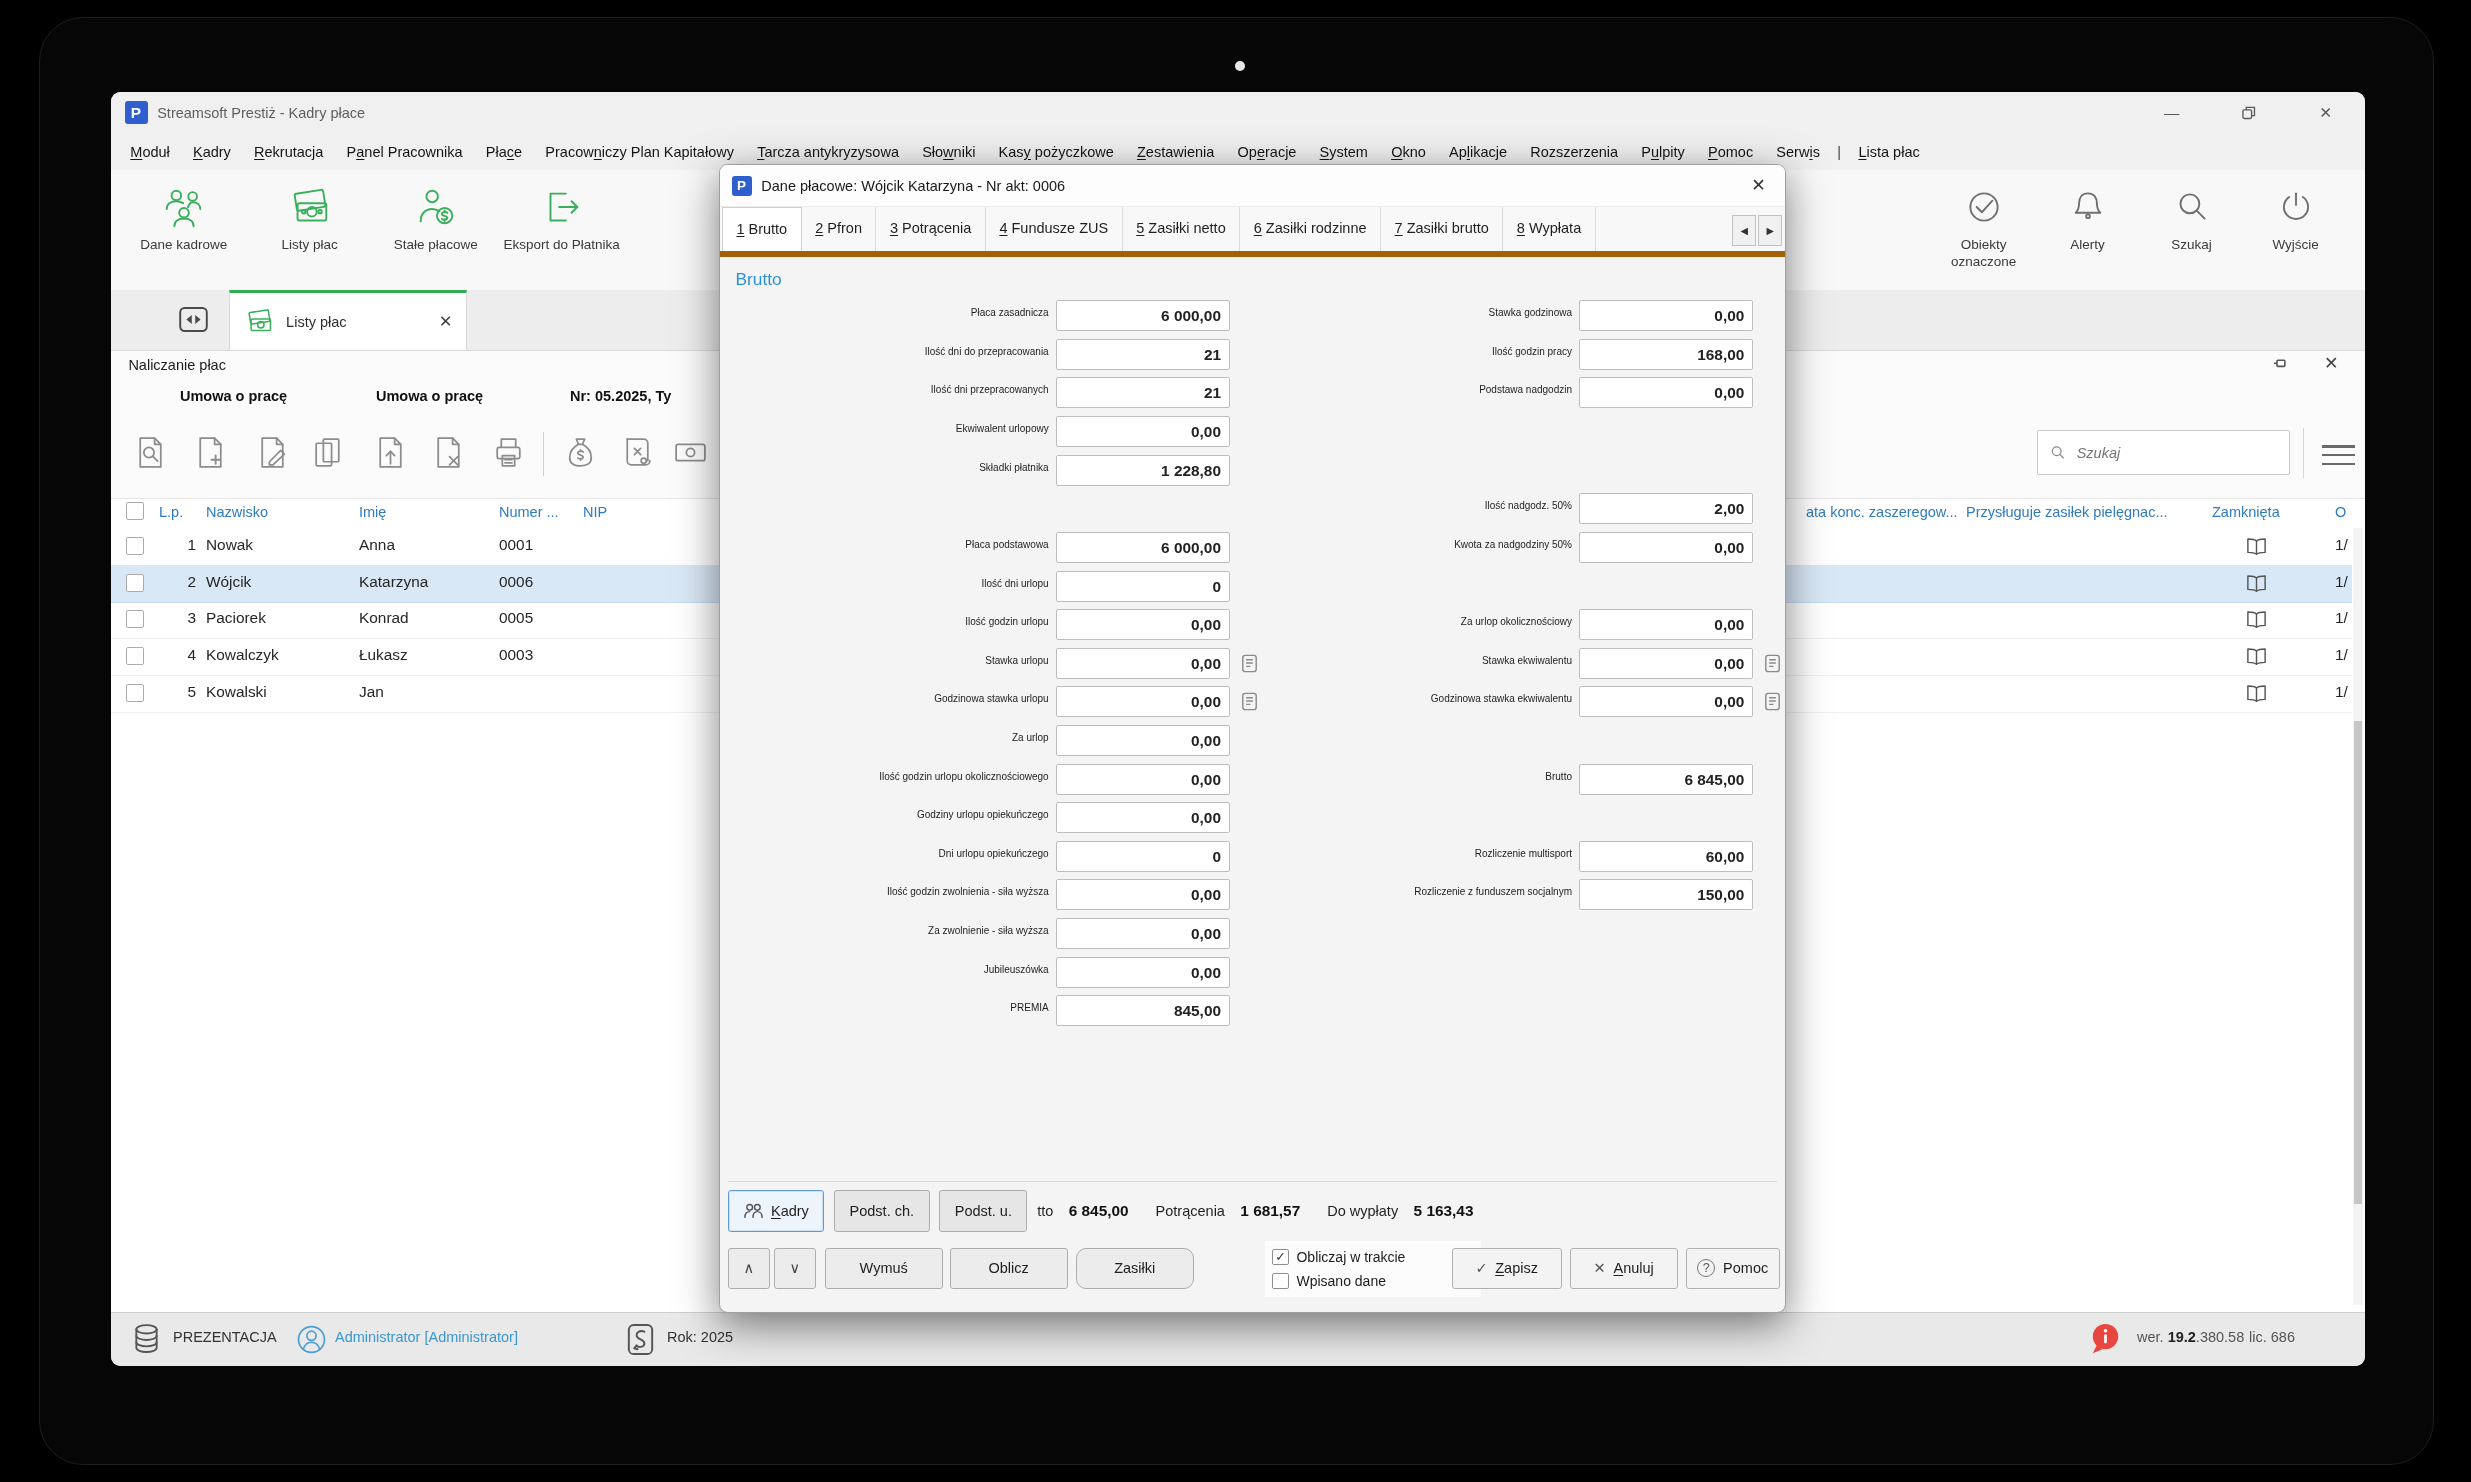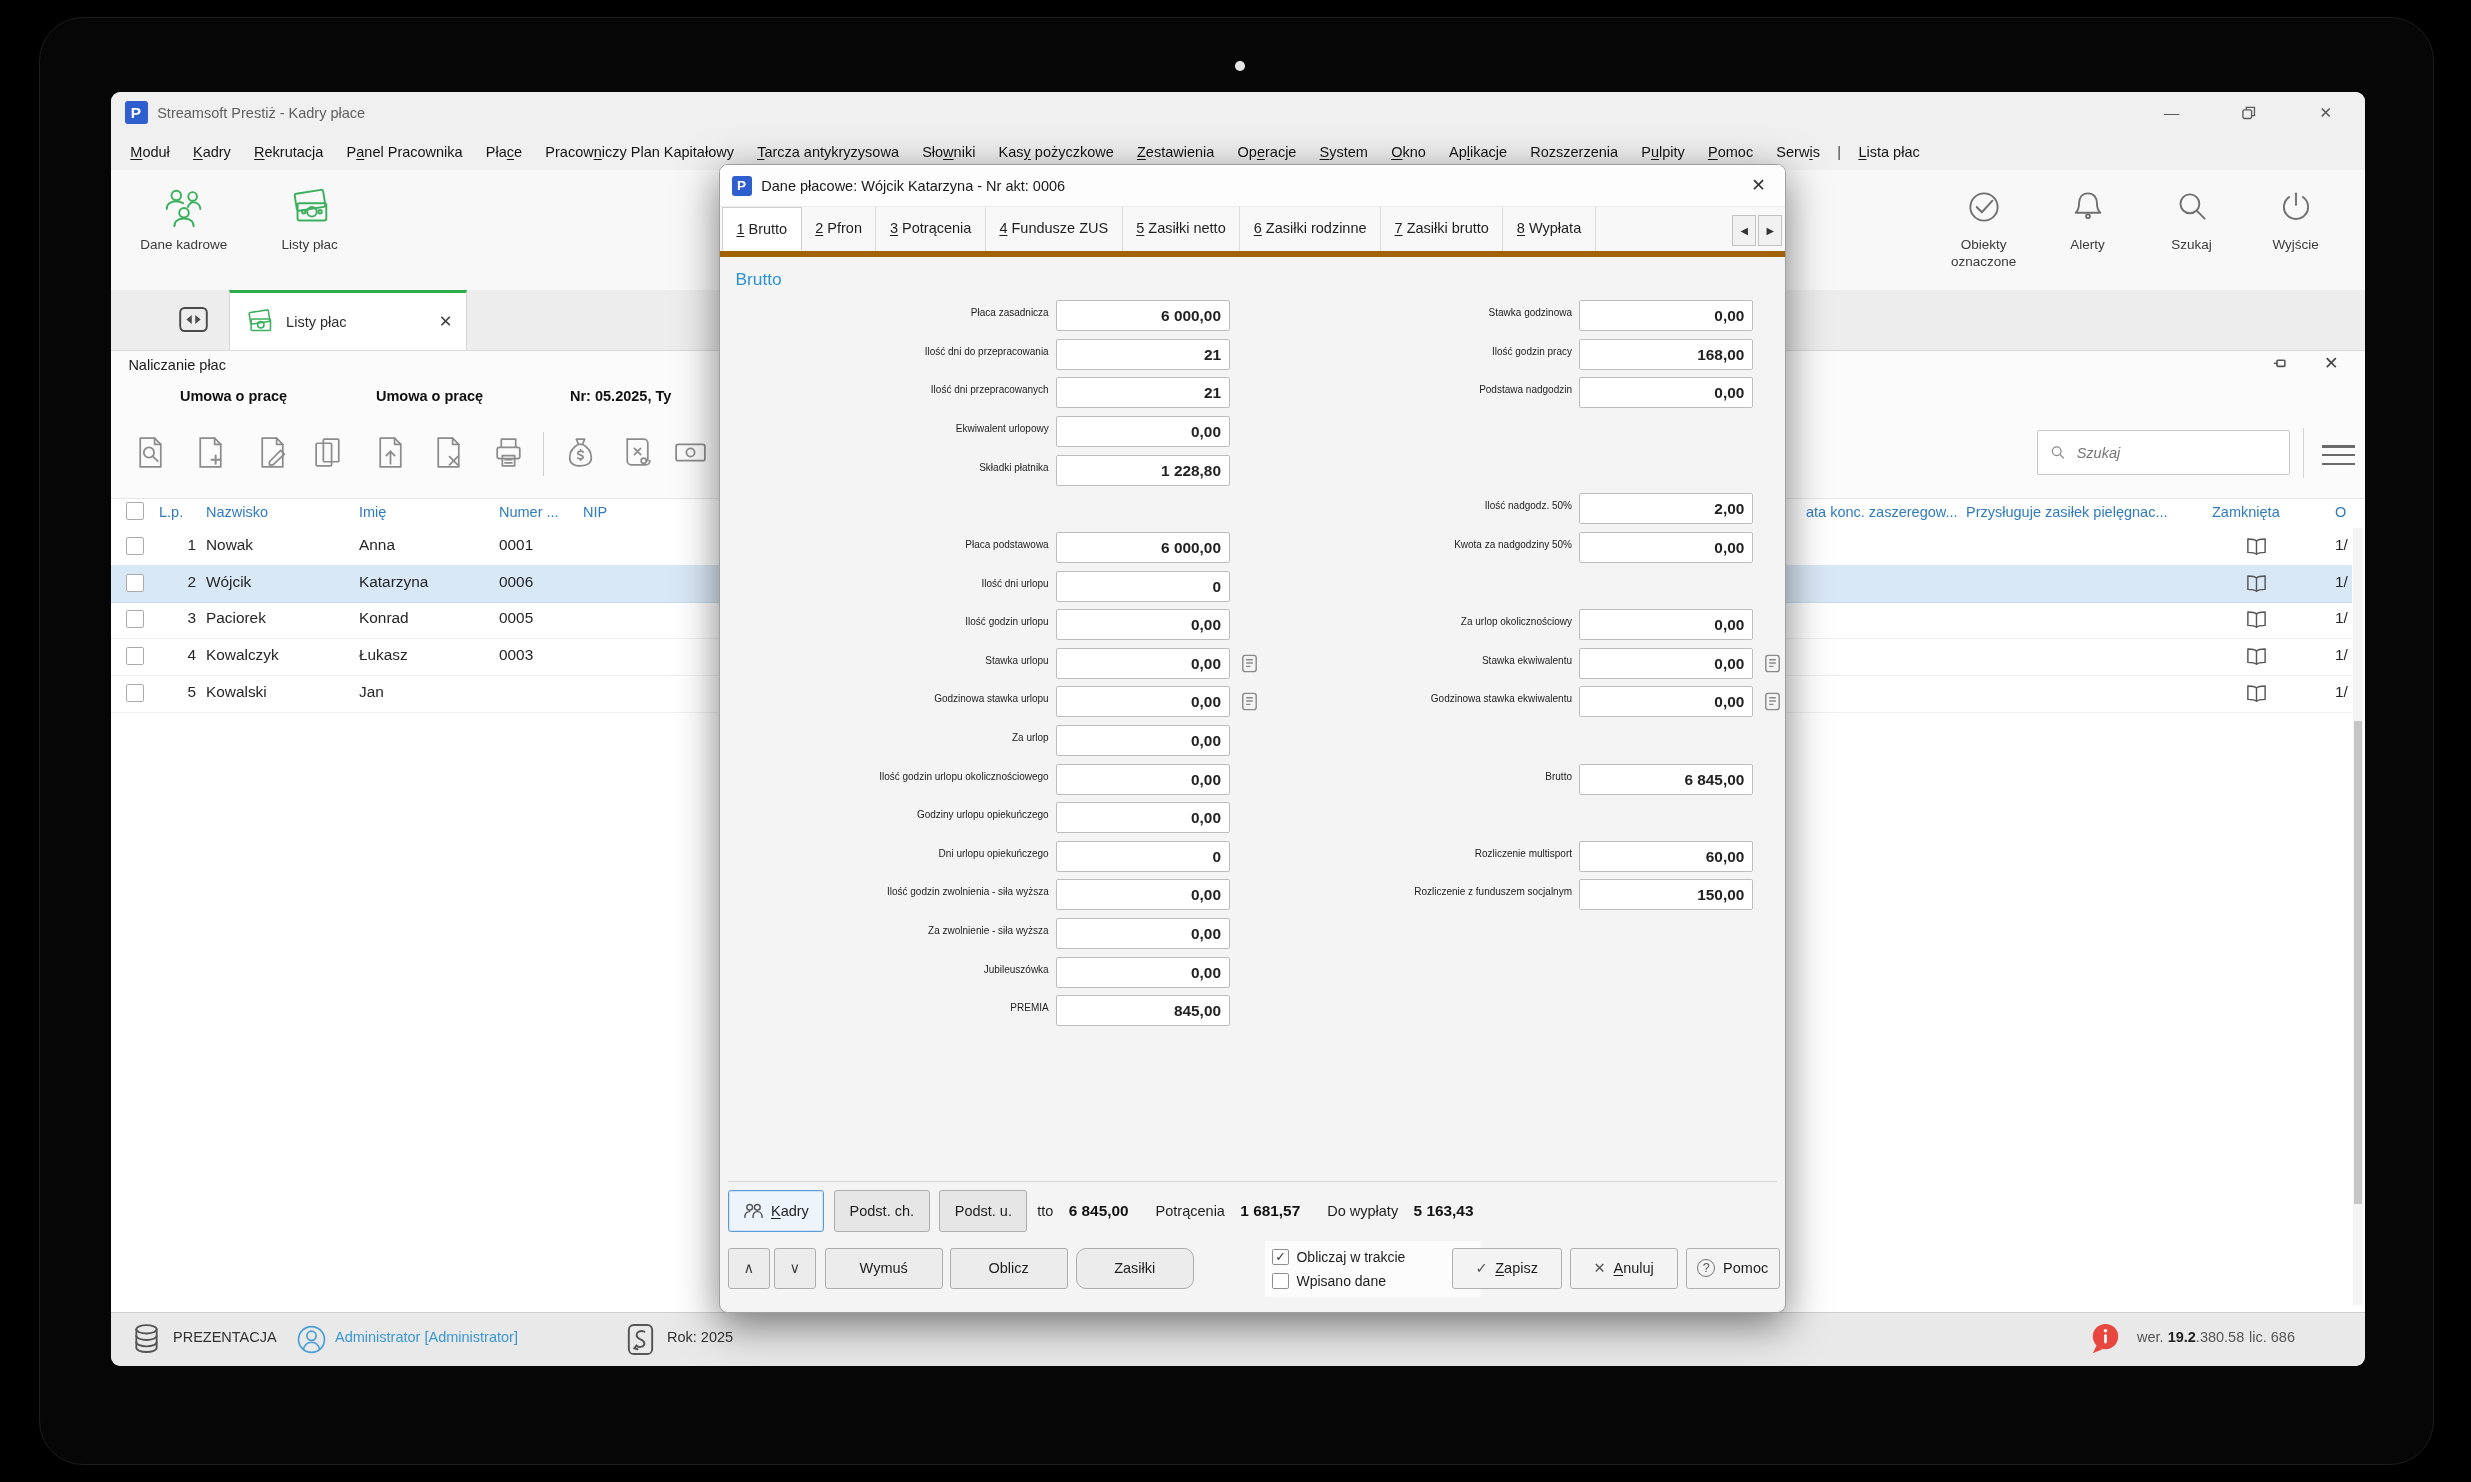--- a/index.html
+++ b/index.html
@@ -218,20 +218,42 @@
           <svg width="46" height="46" viewBox="0 0 48 48" fill="none" stroke="#3aaf5c" stroke-width="2" stroke-linecap="round" stroke-linejoin="round">
             <rect x="9" y="8" width="30" height="18" rx="2" transform="rotate(-9 24 17)"></rect>
             <rect x="11" y="20" width="30" height="18" rx="2"></rect>
             <circle cx="26" cy="29" r="5"></circle>
               <circle cx="17.5" cy="29" r="1.8"></circle>
               <circle cx="34.5" cy="29" r="1.8"></circle>
           </svg>
           </span>
         <span class="tb-label">Listy płac</span>
       </div>
+      <div class="tb-item">
+        <span class="ic">
+          <svg width="46" height="46" viewBox="0 0 48 48" fill="none" stroke="#3aaf5c" stroke-width="2" stroke-linecap="round" stroke-linejoin="round">
+            <circle cx="20" cy="13" r="6"></circle>
+              <path d="M8 39c0-8 5-13 12-13 3 0 5.5.8 7.5 2.4"></path>
+            <circle cx="33" cy="33" r="8"></circle>
+            <path d="M35.8 30.2c-1-1.4-5.6-1.3-5.6 1 0 2.6 5.6 1.5 5.6 4.1 0 2.3-4.4 2.5-5.6 1"></path>
+            <path d="M33 27.8v1.6M33 37v1.6"></path>
+          </svg>
+          </span>
+        <span class="tb-label">Stałe płacowe</span>
+      </div>
+      <div class="tb-item">
+        <span class="ic">
+          <svg width="46" height="46" viewBox="0 0 48 48" fill="none" stroke="#3aaf5c" stroke-width="2" stroke-linecap="round" stroke-linejoin="round">
+            <path d="M28 10H12v28h16"></path>
+              <path d="M21 24h19"></path>
+              <path d="M34 18l6 6-6 6"></path>
+          </svg>
+          </span>
+        <span class="tb-label">Eksport do Płatnika</span>
+      </div>
     </div>
     <div class="tbr">
       <div class="tb-item">
         <span class="ic">
           <svg width="42" height="42" viewBox="0 0 40 40" fill="none" stroke="#6f6f6f" stroke-width="1.8" stroke-linecap="round" stroke-linejoin="round">
             <circle cx="20" cy="20" r="13"></circle>
               <path d="M13 20l5 5 10-11"></path>
           </svg>
           </span>
         <span class="tb-label">Obiekty oznaczone</span>

